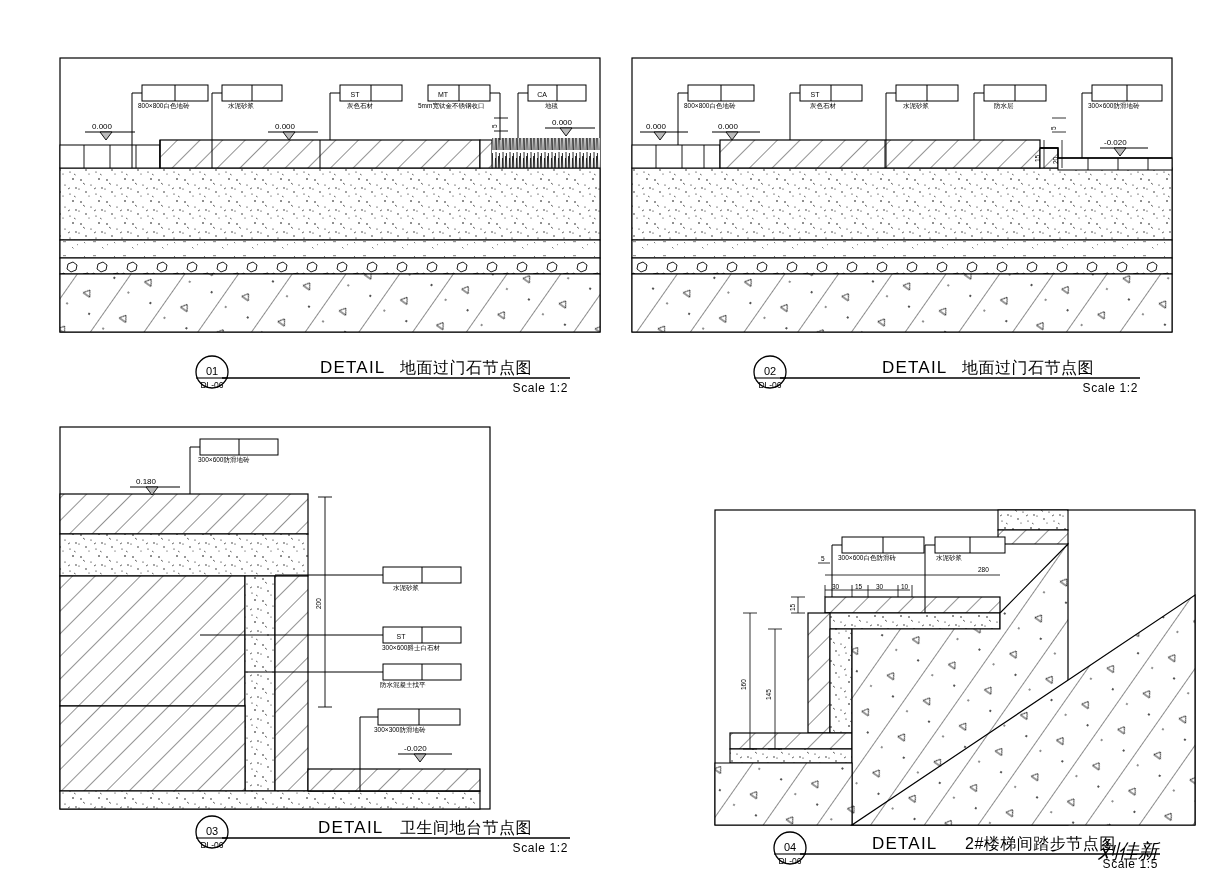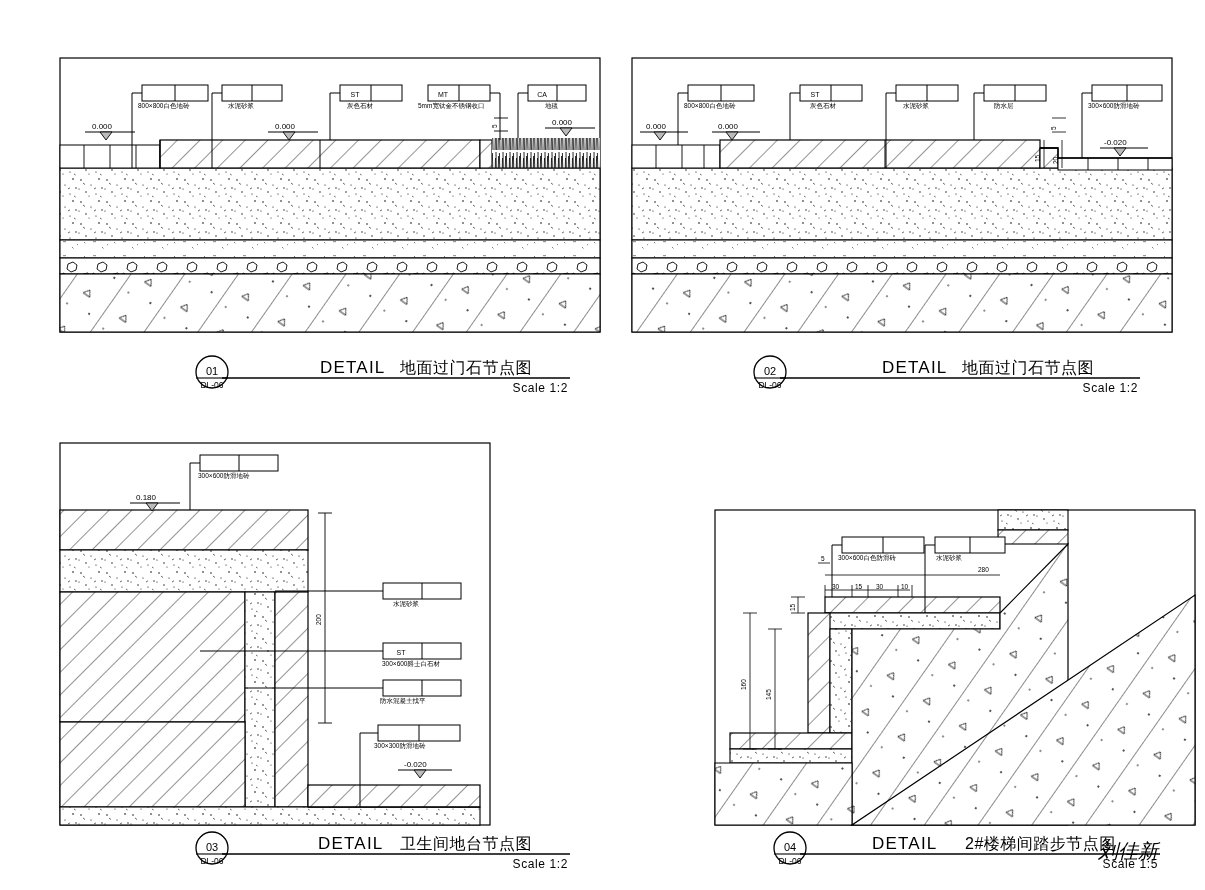--- a/index.html
+++ b/index.html
@@ -268,21 +268,21 @@
       <text class="tagno" x="170" y="375" text-anchor="middle">02</text>
       <text class="tagsh" x="170" y="388" text-anchor="middle">DL-06</text>
       <line x1="180" y1="378" x2="540" y2="378" stroke="#000" stroke-width="1.4"></line>
       <text class="ttl" x="282" y="373">DETAIL</text>
       <text class="ttlcn" x="362" y="373">地面过门石节点图</text>
       <text class="scl" x="538" y="392" text-anchor="end">Scale 1:2</text>
     </g>
   </svg>
   </div>
 
-  <div class="det" style="left:0px;top:415px;">
+  <div class="det" style="left:0px;top:399px;">
   <svg width="620" height="475" viewBox="0 0 620 475">
     <rect x="60" y="28" width="430" height="382" fill="#fff" stroke="#000" stroke-width="1.2"></rect>
 
     <rect x="60" y="95" width="248" height="40" fill="url(#p-diag)" stroke="#000" stroke-width="1.2"></rect>
     <rect x="60" y="135" width="248" height="42" fill="url(#p-speck)" stroke="#000" stroke-width="1.1"></rect>
     <rect x="60" y="177" width="185" height="130" fill="url(#p-diag)" stroke="#000" stroke-width="1.2"></rect>
     <rect x="245" y="177" width="30" height="215" fill="url(#p-speck)" stroke="#000" stroke-width="1.1"></rect>
     <rect x="275" y="177" width="33" height="215" fill="url(#p-diag)" stroke="#000" stroke-width="1.2"></rect>
 
     <rect x="60" y="307" width="185" height="85" fill="url(#p-diag)" stroke="#000" stroke-width="1.2"></rect>

